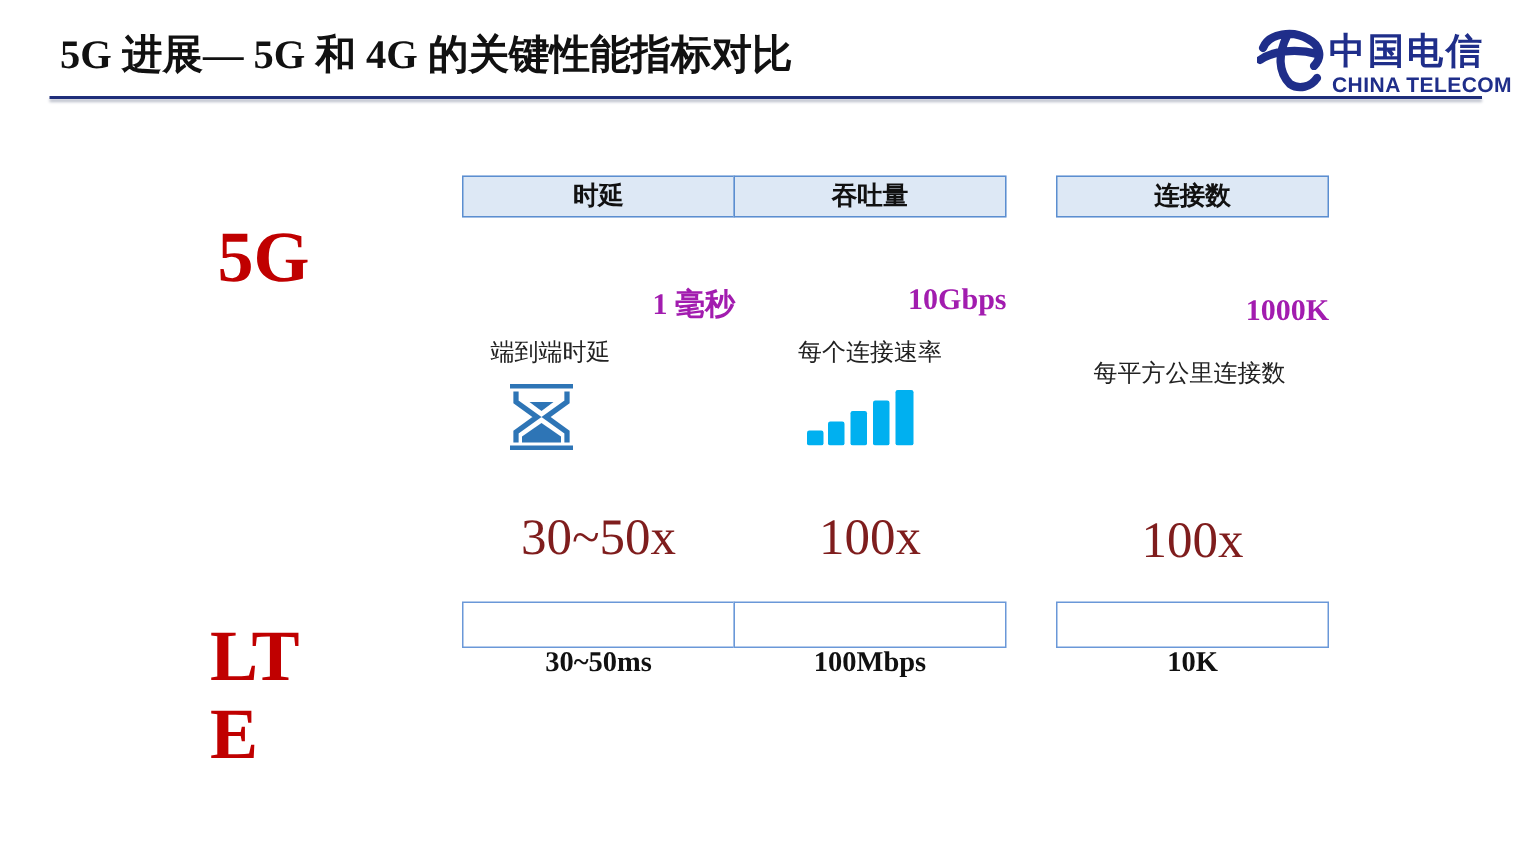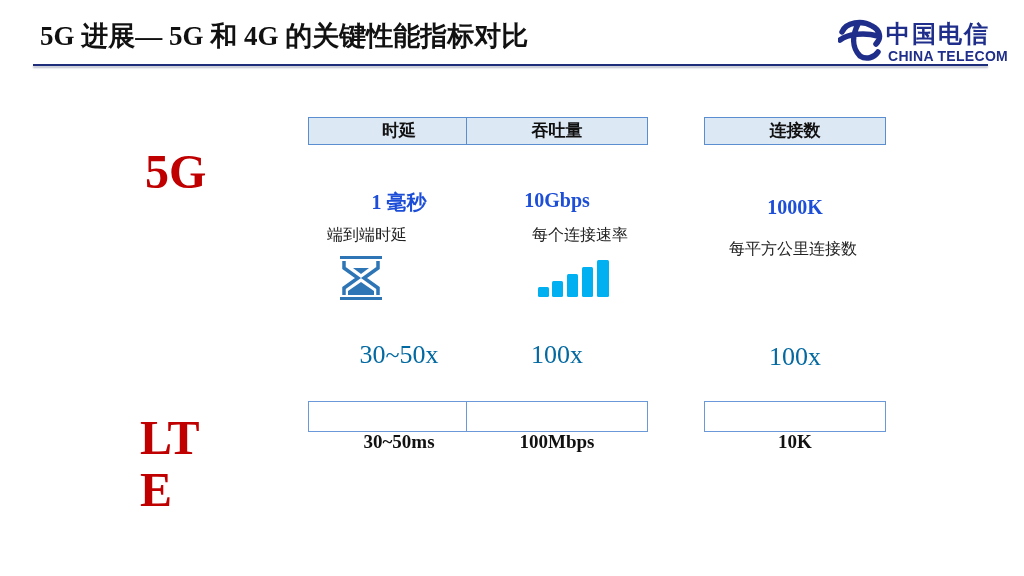--- a/index.html
+++ b/index.html
@@ -23,42 +23,42 @@
   .row-label {
     position: absolute; color: #c00000; font-weight: bold;
     font-family: "Liberation Serif", "DejaVu Serif", serif; font-size: 48px; line-height: 52px;
   }
   .head-box {
     position: absolute; top: 117px; width: 182px; height: 28px; box-sizing: border-box;
     background: #dde8f5; border: 1.5px solid #5b8ed0;
     text-align: center; font-weight: bold; font-size: 17px; line-height: 26px; color: #111;
   }
   .big-val {
-    position: absolute; width: 182px; text-align: center;
+    position: absolute; width: 182px; text-align: right;
     font-family: "Liberation Serif", "DejaVu Serif", serif;
-    font-weight: bold; font-size: 20px; color: #1d4ed8;
+    font-weight: bold; font-size: 20px; color: #a21caf;
   }
   .desc {
     position: absolute; width: 200px; text-align: center; font-size: 16px; color: #222;
   }
   .mult {
     position: absolute; width: 182px; text-align: center;
     font-family: "Liberation Serif", "DejaVu Serif", serif;
-    font-size: 26px; color: #0369a1;
+    font-size: 34px; color: #7f1d1d;
   }
   .lte-box {
     position: absolute; top: 401px; width: 182px; height: 31px; box-sizing: border-box;
     border: 1.5px solid #6a98d8; background: #fff;
   }
   .lte-val {
     position: absolute; top: 431px; width: 182px; text-align: center;
     font-family: "Liberation Serif", "DejaVu Serif", serif;
     font-weight: bold; font-size: 19px; color: #111;
   }
-  .col1 { left: 276px; margin-left: 32px; } .col2 { left: 466px; } .col3 { left: 704px; }
+  .col1 { left: 276px; margin-left: 32px; } .col2 { left: 489px; } .col3 { left: 704px; }
 </style>
 </head>
 <body>
 
 <div class="title">5G 进展— 5G 和 4G 的关键性能指标对比</div>
 <div class="header-line"></div>
 
 <div class="logo">
   <svg width="46" height="44" viewBox="0 0 46 44" style="position:absolute;left:0;top:2px;">
     <path d="M4 14 C8 4, 24 2, 34 8 C42 12, 44 20, 38 26 M2 22 C10 16, 26 14, 40 18 M20 6 C14 18, 14 30, 22 38 C28 42, 36 40, 40 34" fill="none" stroke="#1f2e8a" stroke-width="5.5" stroke-linecap="round"></path>

